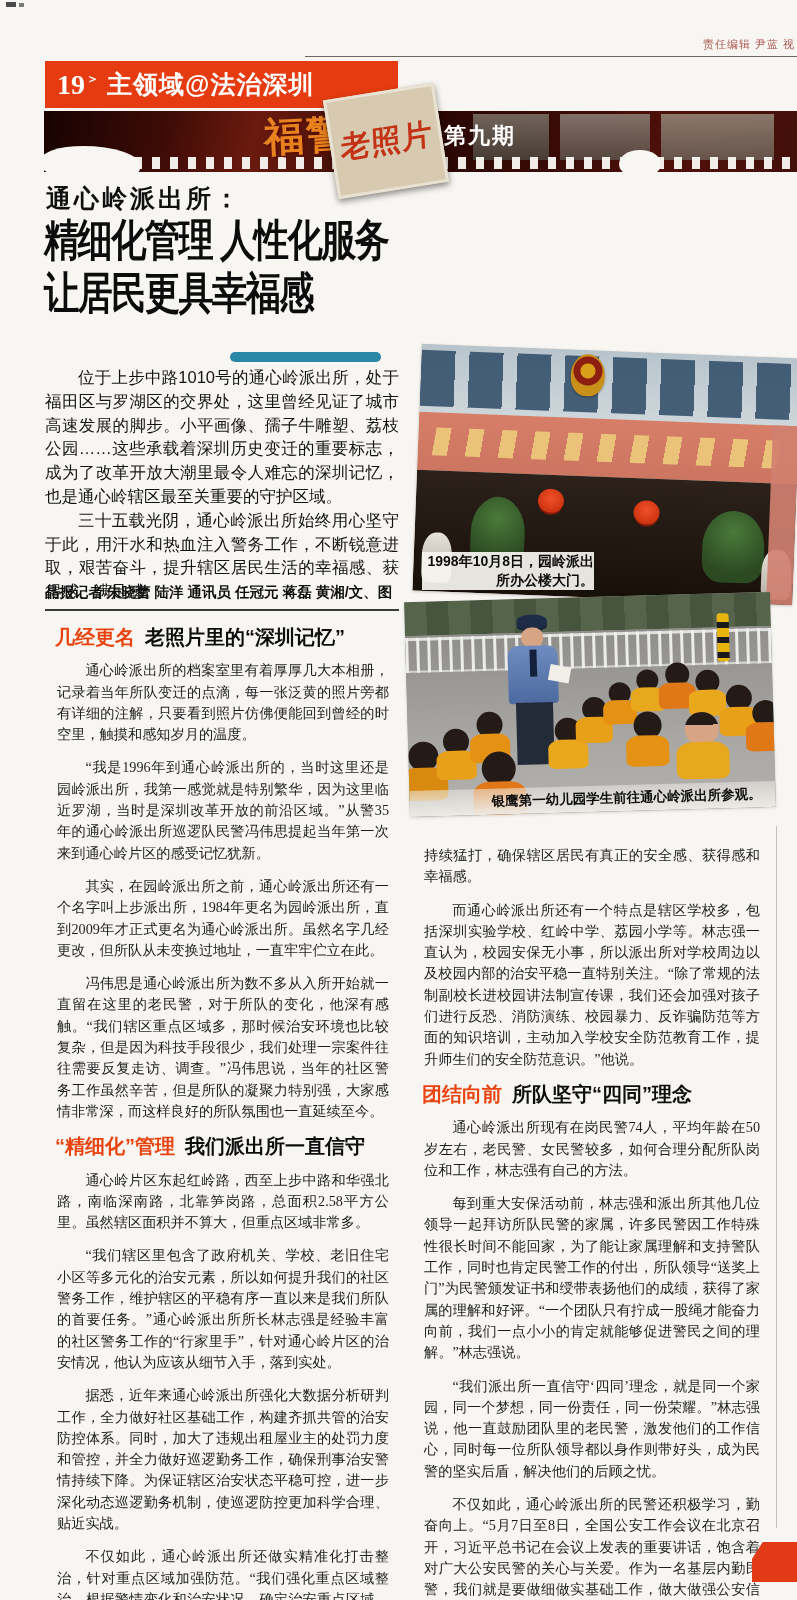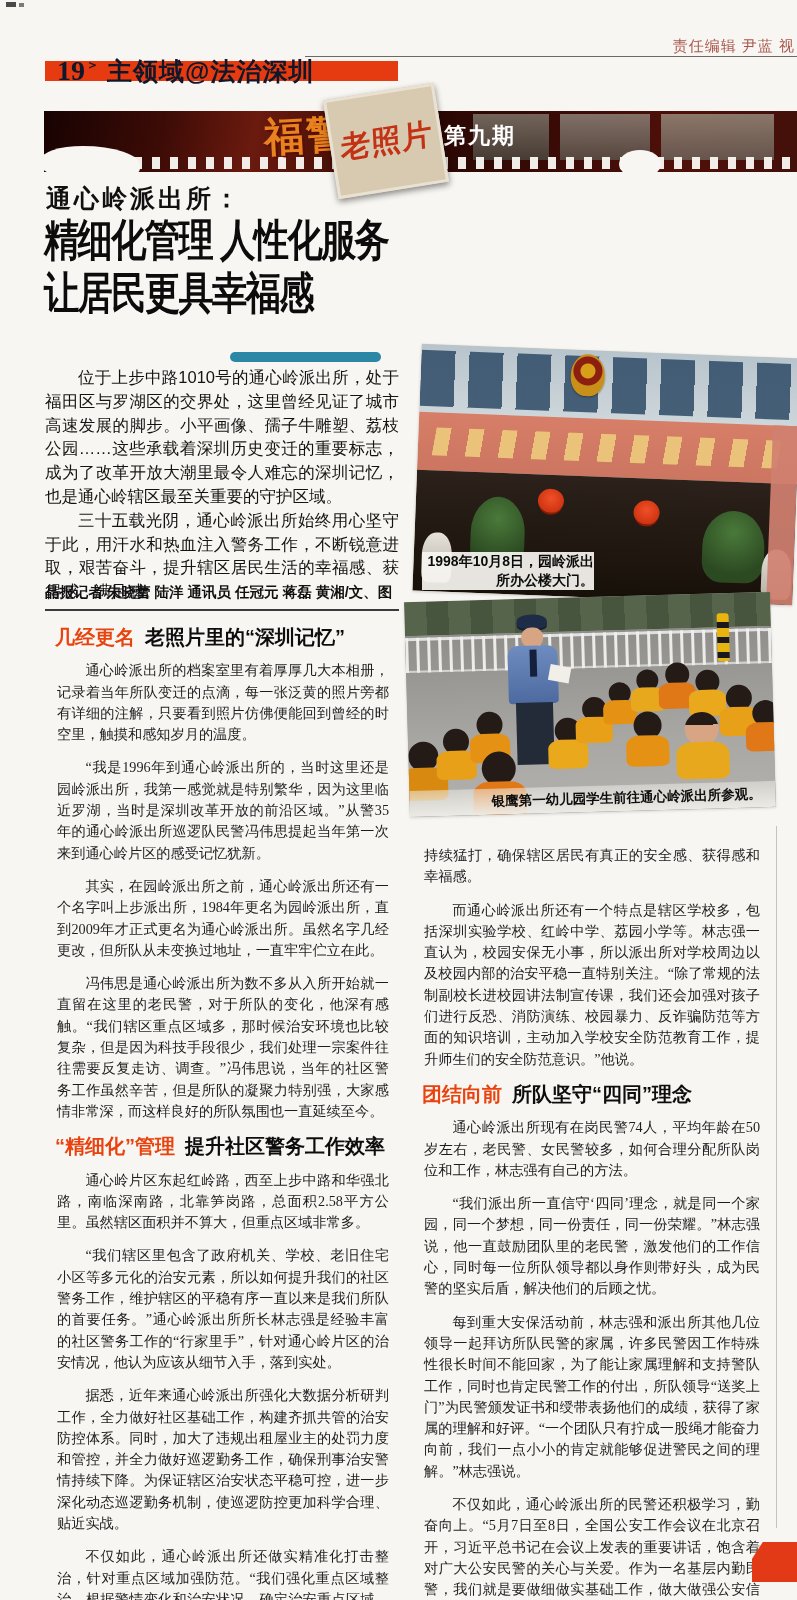--- a/index.html
+++ b/index.html
@@ -2,25 +2,25 @@
 <html><head>
 <meta charset="utf-8">
 <style>
   html,body { margin:0; padding:0; background:#dedbd5; }
   .page { position:relative; width:797px; height:1600px; margin:0 auto; background:#f8f6f2; overflow:hidden; font-family:"Liberation Sans",sans-serif; }
 
   
   .dotA { position:absolute; left:6px; top:2px; width:10px; height:5px; background:#4a4a4a; }
   .dotB { position:absolute; left:19px; top:3px; width:5px; height:4px; background:#7a7a7a; }
 
-  .editor-note { position:absolute; top:37px; right:2px; color:#a8584e; font-size:15px; letter-spacing:1px; white-space:nowrap; }
+  .editor-note { position:absolute; top:37px; right:2px; color:#a8584e; font-size:11px; letter-spacing:1px; white-space:nowrap; }
   .top-rule { position:absolute; top:56px; left:305px; right:0; height:1px; background:#6e6862; }
 
   
-  .page-banner { position:absolute; left:45px; top:61px; width:353px; height:20px; background:#e63b10; color:#0f172a; display:flex; align-items:center; padding-left:12px; box-sizing:border-box; }
+  .page-banner { position:absolute; left:45px; top:61px; width:353px; height:47px; background:#e63b10; color:#ffffff; display:flex; align-items:center; padding-left:12px; box-sizing:border-box; }
   .page-num { font-family:"Liberation Serif",serif; font-size:28px; font-weight:700; line-height:1; }
   .page-arrow { font-size:13px; font-weight:700; margin:-12px 2px 0 1px; }
   .banner-title { font-size:25px; font-weight:900; letter-spacing:1px; margin-left:6px; }
 
   
   .filmstrip { position:absolute; left:44px; top:111px; width:753px; height:61px;
     background:linear-gradient(100deg,#170302 0%,#3d0b06 16%,#6b1a0e 28%,#471008 40%,#2a0703 52%,#3a0b06 68%,#501009 84%,#43100a 100%); }
   .strip-photo { position:absolute; top:3px; height:46px; opacity:.85; }
   .sp1 { left:57%; width:10%; background:linear-gradient(#7d7468,#4a443c); }
   .sp2 { left:68.5%; width:12%; background:linear-gradient(#8d8278,#5a5048); }
@@ -214,38 +214,38 @@
 
   <div class="col col-left">
     <h2 class="sec-head">
       <span class="tag">几经更名</span><span>老照片里的“深圳记忆”</span>
     </h2>
     <p>通心岭派出所的档案室里有着厚厚几大本相册，记录着当年所队变迁的点滴，每一张泛黄的照片旁都有详细的注解，只要看到照片仿佛便能回到曾经的时空里，触摸和感知岁月的温度。</p>
     <p>“我是1996年到通心岭派出所的，当时这里还是园岭派出所，我第一感觉就是特别繁华，因为这里临近罗湖，当时是深圳改革开放的前沿区域。”从警35年的通心岭派出所巡逻队民警冯伟思提起当年第一次来到通心岭片区的感受记忆犹新。</p>
     <p>其实，在园岭派出所之前，通心岭派出所还有一个名字叫上步派出所，1984年更名为园岭派出所，直到2009年才正式更名为通心岭派出所。虽然名字几经更改，但所队从未变换过地址，一直牢牢伫立在此。</p>
     <p>冯伟思是通心岭派出所为数不多从入所开始就一直留在这里的老民警，对于所队的变化，他深有感触。“我们辖区重点区域多，那时候治安环境也比较复杂，但是因为科技手段很少，我们处理一宗案件往往需要反复走访、调查。”冯伟思说，当年的社区警务工作虽然辛苦，但是所队的凝聚力特别强，大家感情非常深，而这样良好的所队氛围也一直延续至今。</p>
     <h2 class="sec-head mt">
-      <span class="tag">“精细化”管理</span><span>提升社区警务工作效率</span>
+      <span class="tag">“精细化”管理</span><span>我们派出所一直信守</span>
     </h2>
     <p>通心岭片区东起红岭路，西至上步中路和华强北路，南临深南路，北靠笋岗路，总面积2.58平方公里。虽然辖区面积并不算大，但重点区域非常多。</p>
     <p>“我们辖区里包含了政府机关、学校、老旧住宅小区等多元化的治安元素，所以如何提升我们的社区警务工作，维护辖区的平稳有序一直以来是我们所队的首要任务。”通心岭派出所所长林志强是经验丰富的社区警务工作的“行家里手”，针对通心岭片区的治安情况，他认为应该从细节入手，落到实处。</p>
     <p>据悉，近年来通心岭派出所强化大数据分析研判工作，全力做好社区基础工作，构建齐抓共管的治安防控体系。同时，加大了违规出租屋业主的处罚力度和管控，并全力做好巡逻勤务工作，确保刑事治安警情持续下降。为保证辖区治安状态平稳可控，进一步深化动态巡逻勤务机制，使巡逻防控更加科学合理、贴近实战。</p>
     <p>不仅如此，通心岭派出所还做实精准化打击整治，针对重点区域加强防范。“我们强化重点区域整治。根据警情变化和治安状况，确定治安重点区域，实行重点督办整治，集中优势资源、重兵整治、重典治乱。”林志强表示，这样的社区警务管理模式能达到整治一片、巩固一片、稳定一片的效果，扭转重点区域治安状况。2018年，辖区刑事警情数同比下降33.09%。</p>
     <p>同时，所队持续不断严厉打击“黄赌毒”。打破队与队、辖区界限，把资源整合、合成作战，建立大数据工作室与黄赌毒信息研判专班捆绑作业深入开展辖区“黄赌毒”场所整治。通心岭派出所还连续出击，破小案促进大和谐，着力民生“小案”打击工作，对各类侵害群众切身利益的“小案”精准发力、</p>
   </div>
 
   <div class="col col-right">
     <p class="noindent">持续猛打，确保辖区居民有真正的安全感、获得感和幸福感。</p>
     <p>而通心岭派出所还有一个特点是辖区学校多，包括深圳实验学校、红岭中学、荔园小学等。林志强一直认为，校园安保无小事，所以派出所对学校周边以及校园内部的治安平稳一直特别关注。“除了常规的法制副校长进校园讲法制宣传课，我们还会加强对孩子们进行反恐、消防演练、校园暴力、反诈骗防范等方面的知识培训，主动加入学校安全防范教育工作，提升师生们的安全防范意识。”他说。</p>
     <h2 class="sec-head mt">
       <span class="tag">团结向前</span><span>所队坚守“四同”理念</span>
     </h2>
     <p>通心岭派出所现有在岗民警74人，平均年龄在50岁左右，老民警、女民警较多，如何合理分配所队岗位和工作，林志强有自己的方法。</p>
+    <p>每到重大安保活动前，林志强和派出所其他几位领导一起拜访所队民警的家属，许多民警因工作特殊性很长时间不能回家，为了能让家属理解和支持警队工作，同时也肯定民警工作的付出，所队领导“送奖上门”为民警颁发证书和绶带表扬他们的成绩，获得了家属的理解和好评。“一个团队只有拧成一股绳才能奋力向前，我们一点小小的肯定就能够促进警民之间的理解。”林志强说。</p>
     <p>“我们派出所一直信守‘四同’理念，就是同一个家园，同一个梦想，同一份责任，同一份荣耀。”林志强说，他一直鼓励团队里的老民警，激发他们的工作信心，同时每一位所队领导都以身作则带好头，成为民警的坚实后盾，解决他们的后顾之忧。</p>
-    <p>每到重大安保活动前，林志强和派出所其他几位领导一起拜访所队民警的家属，许多民警因工作特殊性很长时间不能回家，为了能让家属理解和支持警队工作，同时也肯定民警工作的付出，所队领导“送奖上门”为民警颁发证书和绶带表扬他们的成绩，获得了家属的理解和好评。“一个团队只有拧成一股绳才能奋力向前，我们一点小小的肯定就能够促进警民之间的理解。”林志强说。</p>
     <p>不仅如此，通心岭派出所的民警还积极学习，勤奋向上。“5月7日至8日，全国公安工作会议在北京召开，习近平总书记在会议上发表的重要讲话，饱含着对广大公安民警的关心与关爱。作为一名基层内勤民警，我们就是要做细做实基础工作，做大做强公安信息库。”通心岭派出所内勤民警刘敏表示。</p>
     <p>“作为基层民警，我们要扎根社区，用踏实勤恳的工作，打造群众更加满意的社区，不辜负党和人民对公安工作的殷殷期待。”通心岭派出所民警刘娟表示。</p>
 
   </div>
 
   <div class="v-rule"></div>
   <div class="red-tab"></div>
 
 </div>
 

